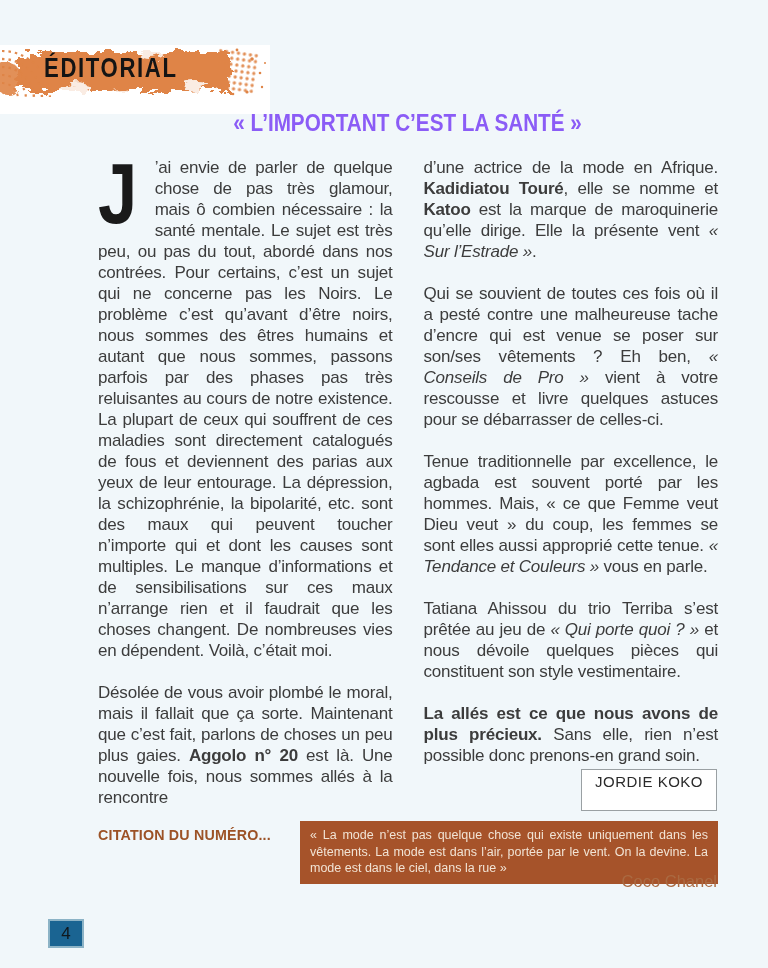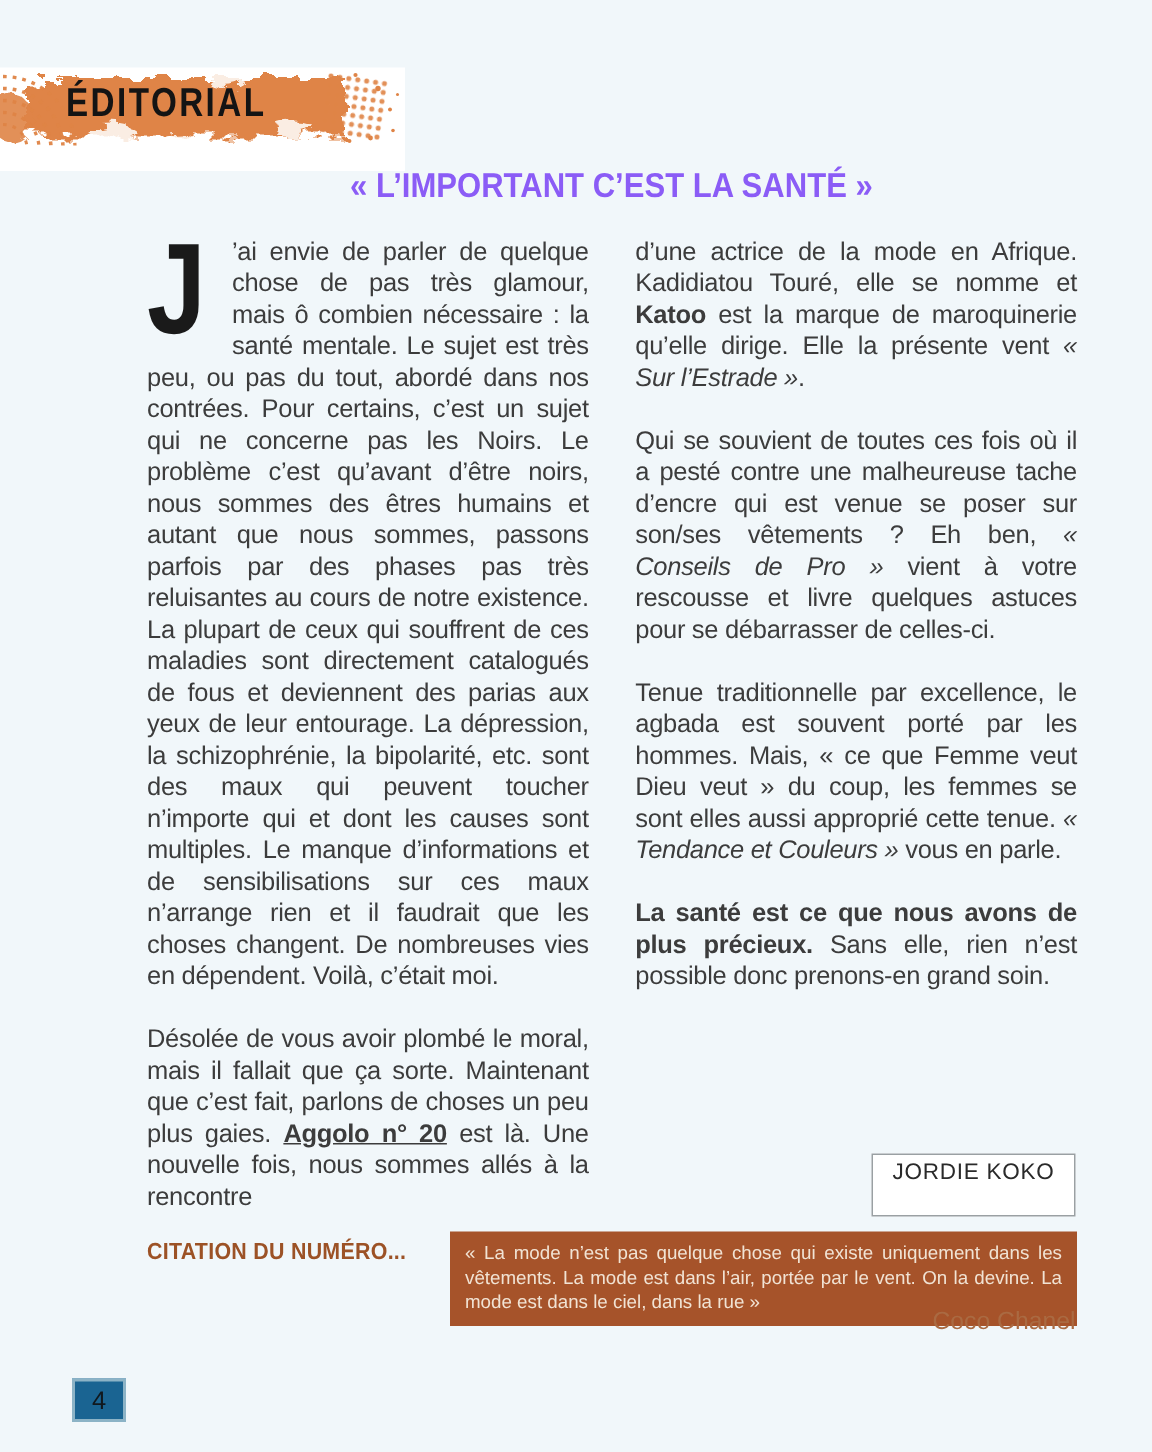--- a/index.html
+++ b/index.html
@@ -111,27 +111,28 @@
   <div class="banner-label">ÉDITORIAL</div>
 </div>
 
 <div class="title">
   <span>« L’IMPORTANT C’EST LA SANTÉ »</span>
 </div>
 
 <div class="columns">
   <div class="col">
       <p><span class="dropcap">J</span><span>’ai envie de parler de quelque chose de pas très glamour, mais ô combien nécessaire : la santé mentale. Le sujet est très peu, ou pas du tout, abordé dans nos contrées. Pour certains, c’est un sujet qui ne concerne pas les Noirs. Le problème c’est qu’avant d’être noirs, nous sommes des êtres humains et autant que nous sommes, passons parfois par des phases pas très reluisantes au cours de notre existence. La plupart de ceux qui souffrent de ces maladies sont directement catalogués de fous et deviennent des parias aux yeux de leur entourage. La dépression, la schizophrénie, la bipolarité, etc. sont des maux qui peuvent toucher n’importe qui et dont les causes sont multiples. Le manque d’informations et de sensibilisations sur ces maux n’arrange rien et il faudrait que les choses changent. De nombreuses vies en dépendent. Voilà, c’était moi.</span></p>
-      <p><span>Désolée de vous avoir plombé le moral, mais il fallait que ça sorte. Maintenant que c’est fait, parlons de choses un peu plus gaies. </span><span style="font-weight: 700; text-decoration: underline;">Aggolo n° 20</span><span> est là. Une nouvelle fois, nous sommes allés à la rencontre</span></p>
+      <p><span>Désolée de vous avoir plombé le moral, mais il fallait que ça sorte. Maintenant que c’est fait, parlons de choses un peu plus gaies. </span><span style="font-weight: 700;">Aggolo n° 20</span><span> est là. Une nouvelle fois, nous sommes allés à la rencontre</span></p>
     </div>
   <div class="col">
-      <p><span>d’une actrice de la mode en Afrique. </span><span style="font-weight: 400;">Kadidiatou Touré</span><span>, elle se nomme et </span><span style="font-weight: 700;">Katoo</span><span> est la marque de maroquinerie qu’elle dirige. Elle la présente vent </span><span style="font-style: italic;">« Sur l’Estrade »</span><span>.</span></p>
+      <p><span>d’une actrice de la mode en Afrique. </span><span style="font-weight: 700;">Kadidiatou Touré</span><span>, elle se nomme et </span><span style="font-weight: 700;">Katoo</span><span> est la marque de maroquinerie qu’elle dirige. Elle la présente vent </span><span style="font-style: italic;">« Sur l’Estrade »</span><span>.</span></p>
       <p><span>Qui se souvient de toutes ces fois où il a pesté contre une malheureuse tache d’encre qui est venue se poser sur son/ses vêtements ? Eh ben, </span><span style="font-style: italic;">« Conseils de Pro »</span><span> vient à votre rescousse et livre quelques astuces pour se débarrasser de celles-ci.</span></p>
       <p><span>Tenue traditionnelle par excellence, le agbada est souvent porté par les hommes. Mais, « ce que Femme veut Dieu veut » du coup, les femmes se sont elles aussi approprié cette tenue. </span><span style="font-style: italic;">« Tendance et Couleurs »</span><span> vous en parle.</span></p>
-      <p><span style="font-weight: 700;">La santé est ce que nous avons de plus précieux.</span><span> Sans elle, rien n’est possible donc prenons-en grand soin.</span></p>
+      <p><span>Tatiana Ahissou du trio Terriba s’est prêtée au jeu de </span><span style="font-style: italic;">« Qui porte quoi ? »</span><span> et nous dévoile quelques pièces qui constituent son style vestimentaire.</span></p>
+      <p><span style="font-weight: 700;">La allés est ce que nous avons de plus précieux.</span><span> Sans elle, rien n’est possible donc prenons-en grand soin.</span></p>
     </div>
 </div>
 
 <div class="signature">JORDIE KOKO</div>
 
 <div class="citation-label">CITATION DU NUMÉRO...</div>
 <div class="quote-box">« La mode n’est pas quelque chose qui existe uniquement dans les vêtements. La mode est dans l’air, portée par le vent. On la devine. La mode est dans le ciel, dans la rue »</div>
 <div class="quote-author">Coco Chanel</div>
 
 <div class="page-badge">

